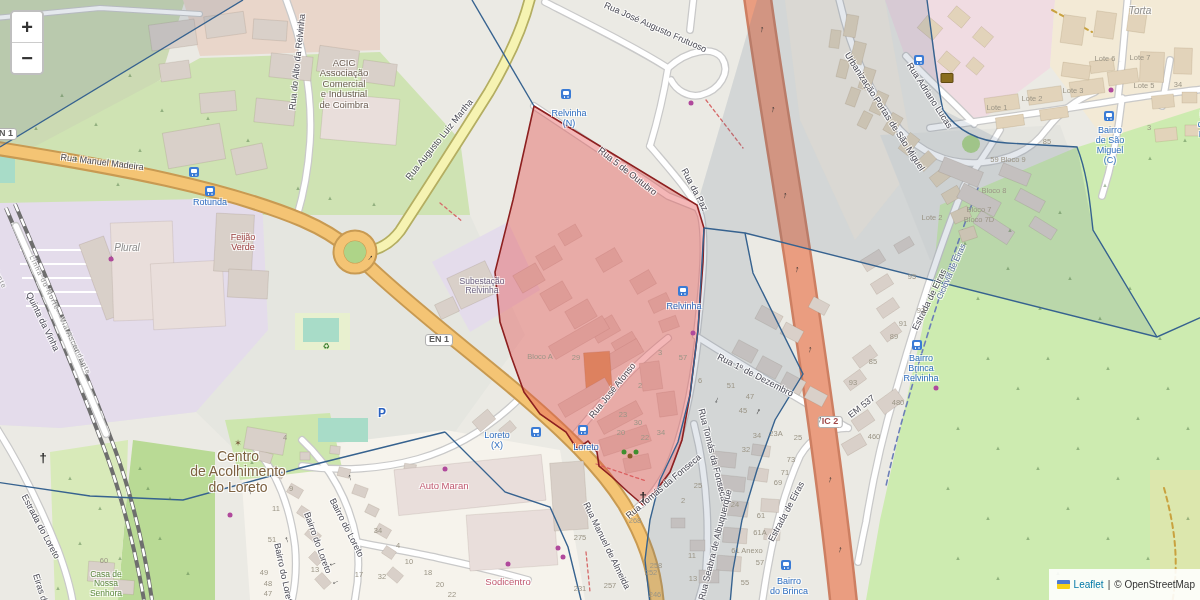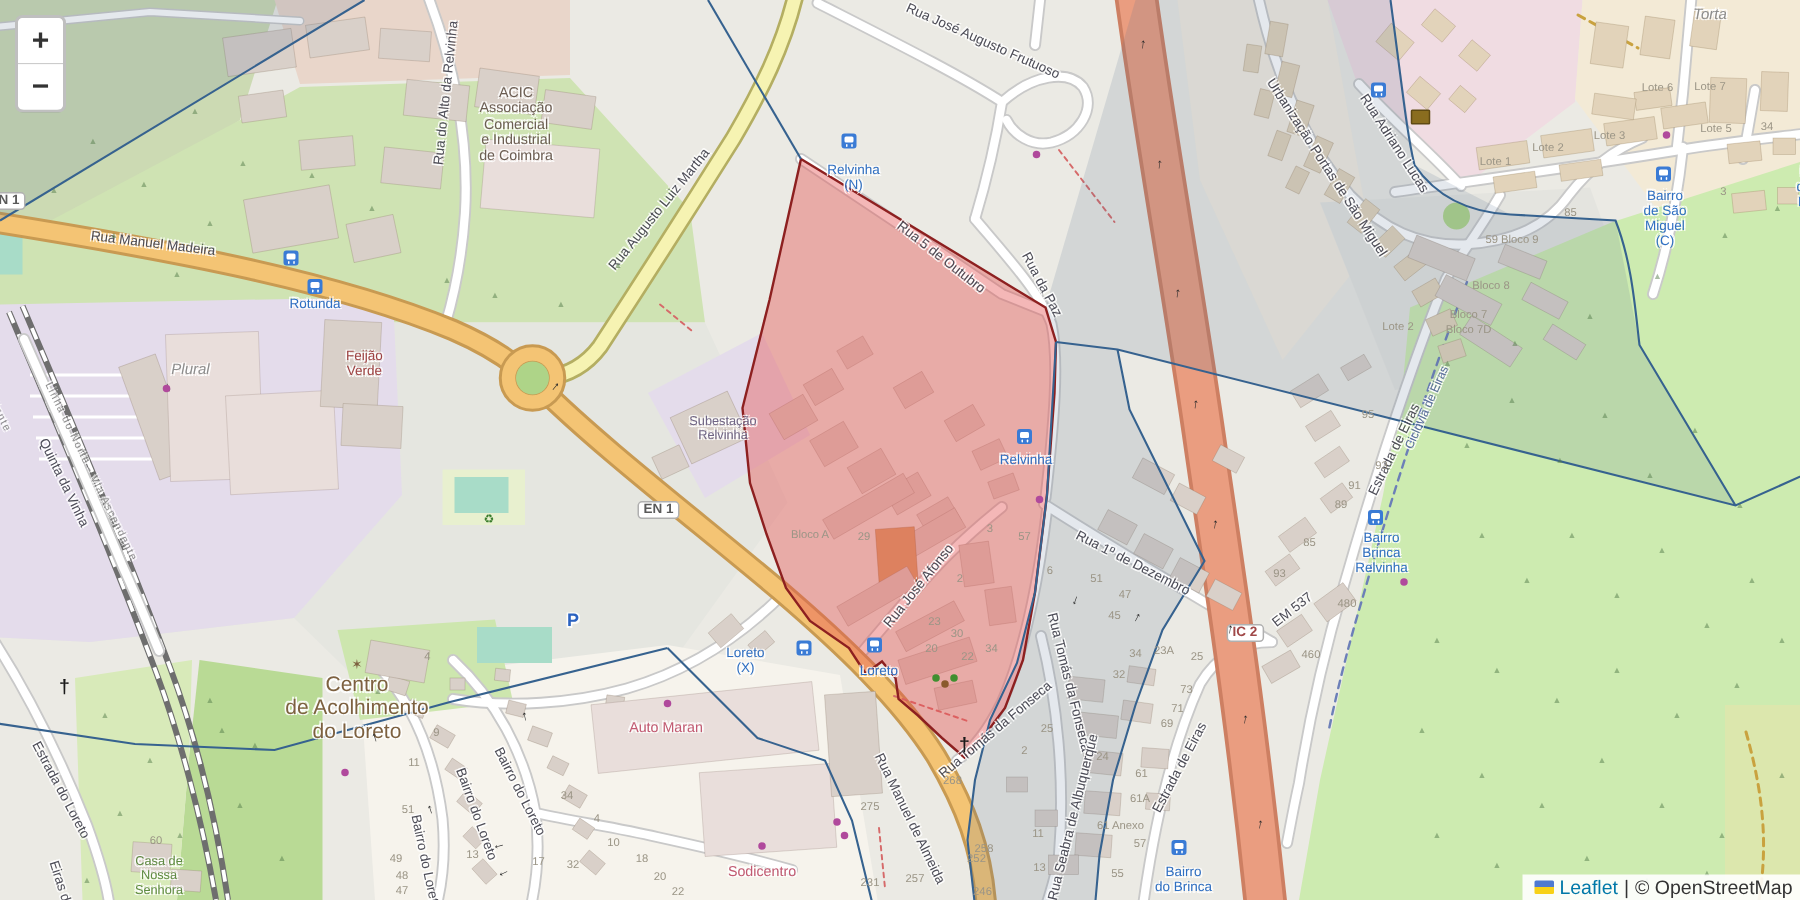--- a/index.html
+++ b/index.html
@@ -45,22 +45,22 @@
   .b-t{fill:#e2d3ba;stroke:rgba(140,115,80,.35);stroke-width:.5;}
   .b-p{fill:#e9dedb;stroke:rgba(130,110,100,.3);stroke-width:.5;}
   .b-o{fill:#d8a268;stroke:rgba(130,90,40,.4);stroke-width:.5;}
   
   .zoomctl{position:absolute;left:10px;top:10px;z-index:5;width:30px;border:2px solid rgba(0,0,0,.25);
        border-radius:5px;background:#fff;}
   .zoombtn{width:30px;height:30px;display:flex;align-items:center;justify-content:center;
        font-size:20px;font-weight:bold;color:#333;cursor:pointer;background:#fff;}
   .zoombtn:first-child{border-bottom:1px solid #ccc;border-radius:4px 4px 0 0;}
   .zoombtn:last-child{border-radius:0 0 4px 4px;}
-  .attrib{position:absolute;right:0;bottom:0;z-index:5;height:17px;display:flex;align-items:center;gap:4px;
-       background:rgba(255,255,255,.9);padding:0 5px 0 8px;font-size:13px;color:#333;}
+  .attrib{position:absolute;right:0;bottom:0;z-index:5;height:31px;display:flex;align-items:center;gap:4px;
+       background:rgba(255,255,255,.9);padding:0 5px 0 8px;font-size:10px;color:#333;}
   .attrib a{color:var(--c-leaflet-link,#0078a8);text-decoration:none;}
   .flag{display:inline-block;width:13px;height:9px;border-radius:1px;overflow:hidden;
        background:linear-gradient(#4e7ad1 50%,#f7d117 50%);}
 </style>
 </head>
 <body>
 
 <div class="stage">
   <svg width="1200" height="600" viewBox="0 0 1200 600">
 

